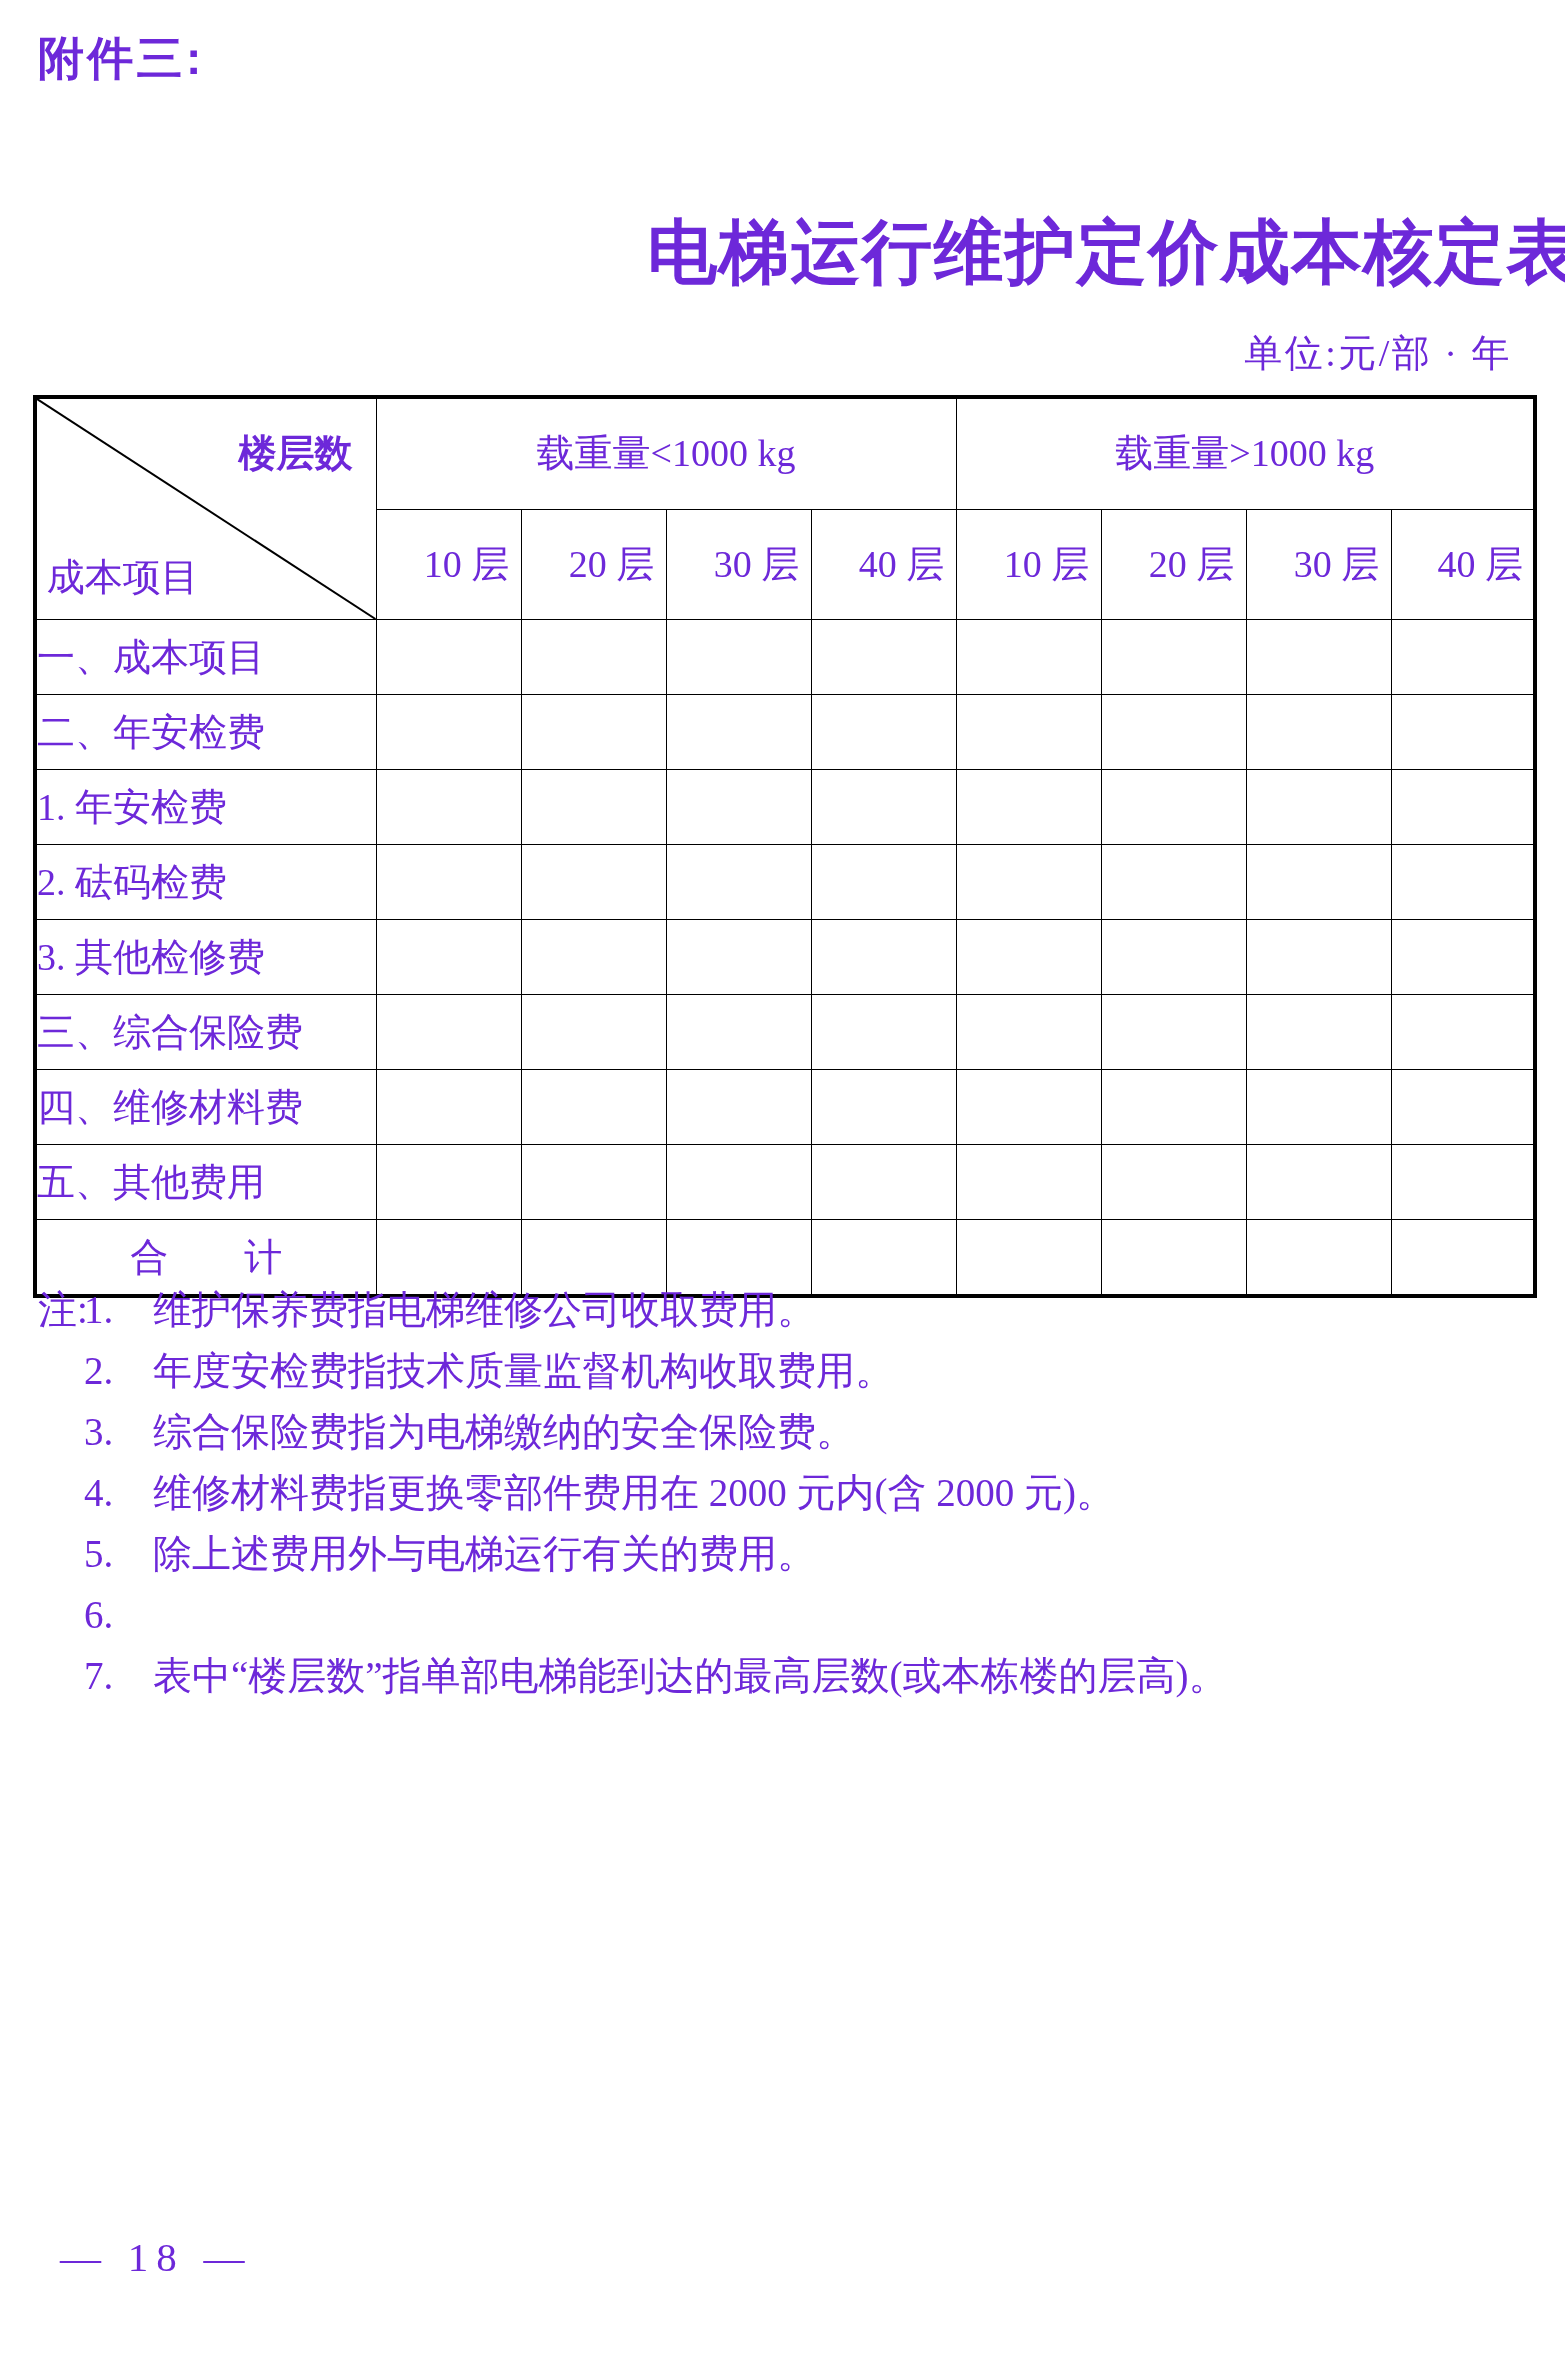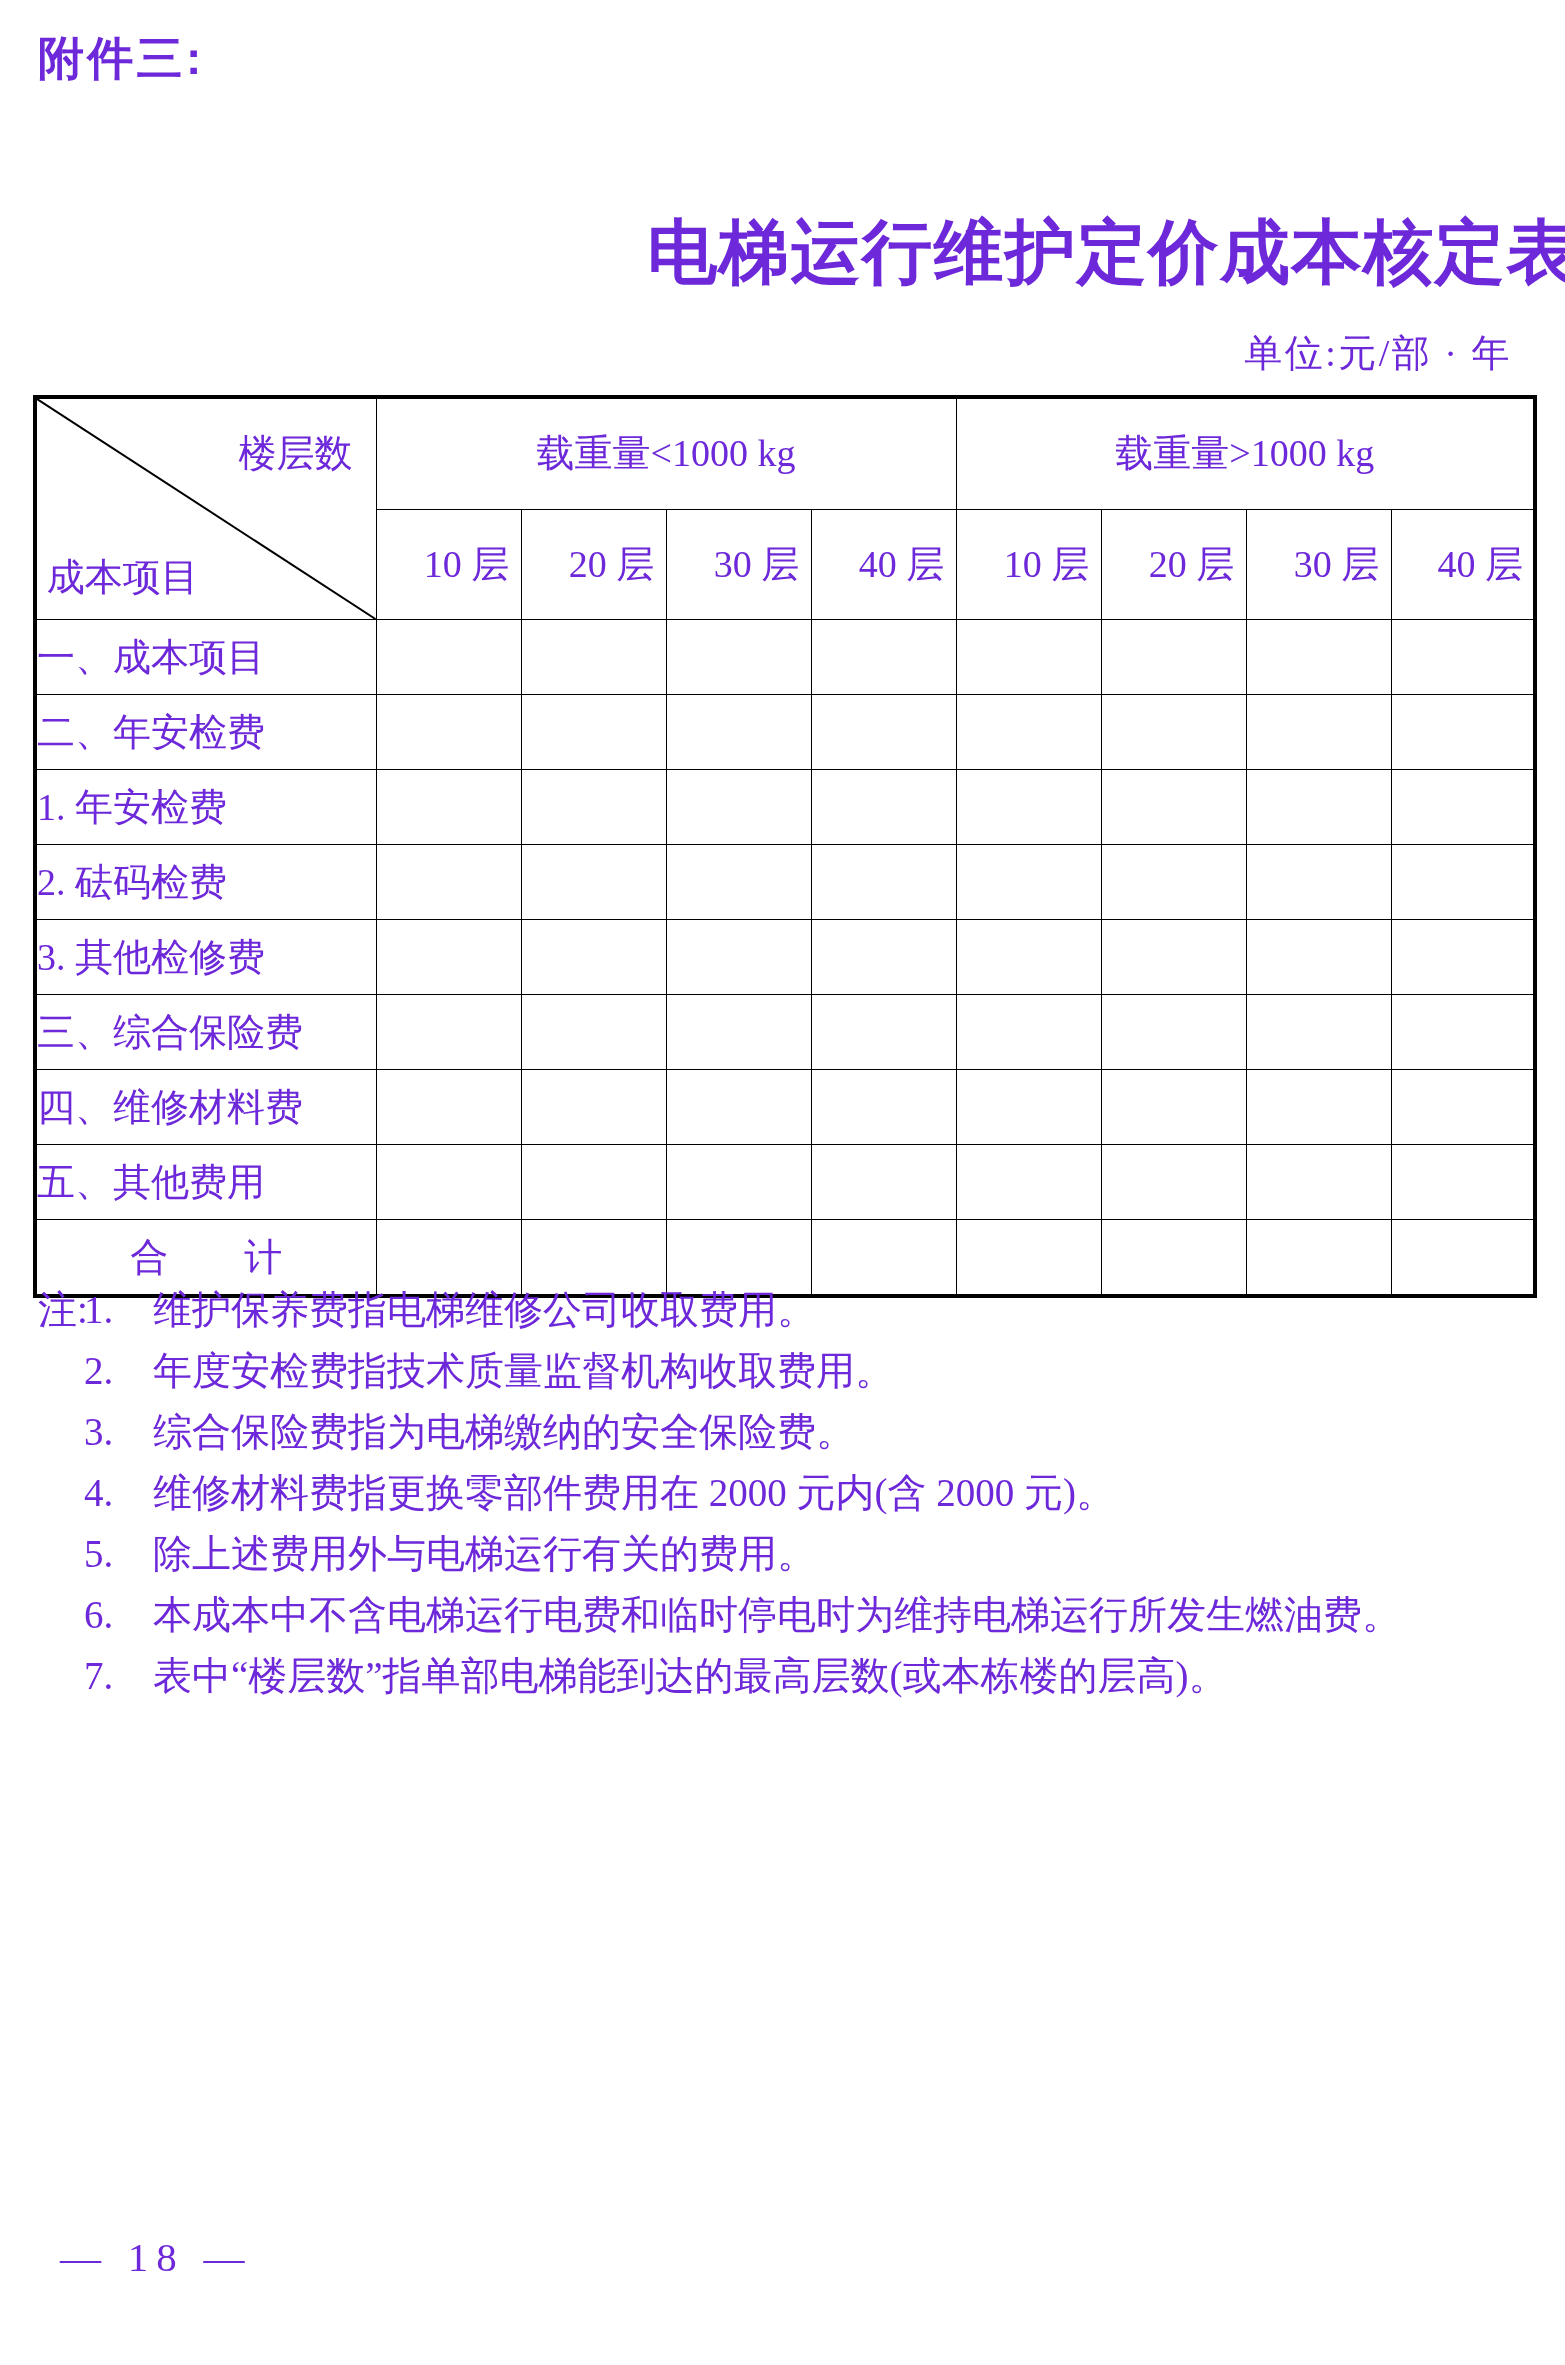--- a/index.html
+++ b/index.html
@@ -56,21 +56,21 @@
     padding:0;
     font-size:38px;
     vertical-align:middle;
     white-space:pre;
   }
   tr.hr1 td{height:83px;}
   tr.hr2 td{height:83px;text-align:center;padding-left:36px;}
   td.group{text-align:center;}
   td.corner{position:relative;}
   td.corner svg{position:absolute;left:0;top:0;width:100%;height:100%;display:block;}
-  .corner-top{position:absolute;top:29px;right:23px;white-space:pre;}
+  .corner-top{position:absolute;top:29px;right:23px;white-space:pre;font-weight:bold;}
   .corner-bottom{position:absolute;left:9.8px;bottom:16.3px;white-space:pre;}
   tr.data td{height:74px;}
   td.label{text-align:left;}
   td.lvl1{padding-left:16.3px;}
   td.sub{padding-left:65px;}
   td.total{text-align:center;}
   .notes{
     position:absolute;
     left:38px;
     top:1279px;
@@ -263,21 +263,20 @@
       <span class="txt">维修材料费指更换零部件费用在 2000 元内(含 2000 元)。</span>
     </div>
     <div class="note">
       <span class="pfx"></span>
       <span class="num">5.</span>
       <span class="txt">除上述费用外与电梯运行有关的费用。</span>
     </div>
     <div class="note">
       <span class="pfx"></span>
       <span class="num">6.</span>
-      <span class="txt">本成本中不含电梯运行电费和临时停电时为维持电梯运行所发生燃油费。</span>
     </div>
     <div class="note">
       <span class="pfx"></span>
       <span class="num">7.</span>
       <span class="txt">表中“楼层数”指单部电梯能到达的最高层数(或本栋楼的层高)。</span>
     </div>
   </div>
 
   <div class="pageno">— 18 —</div>
 

